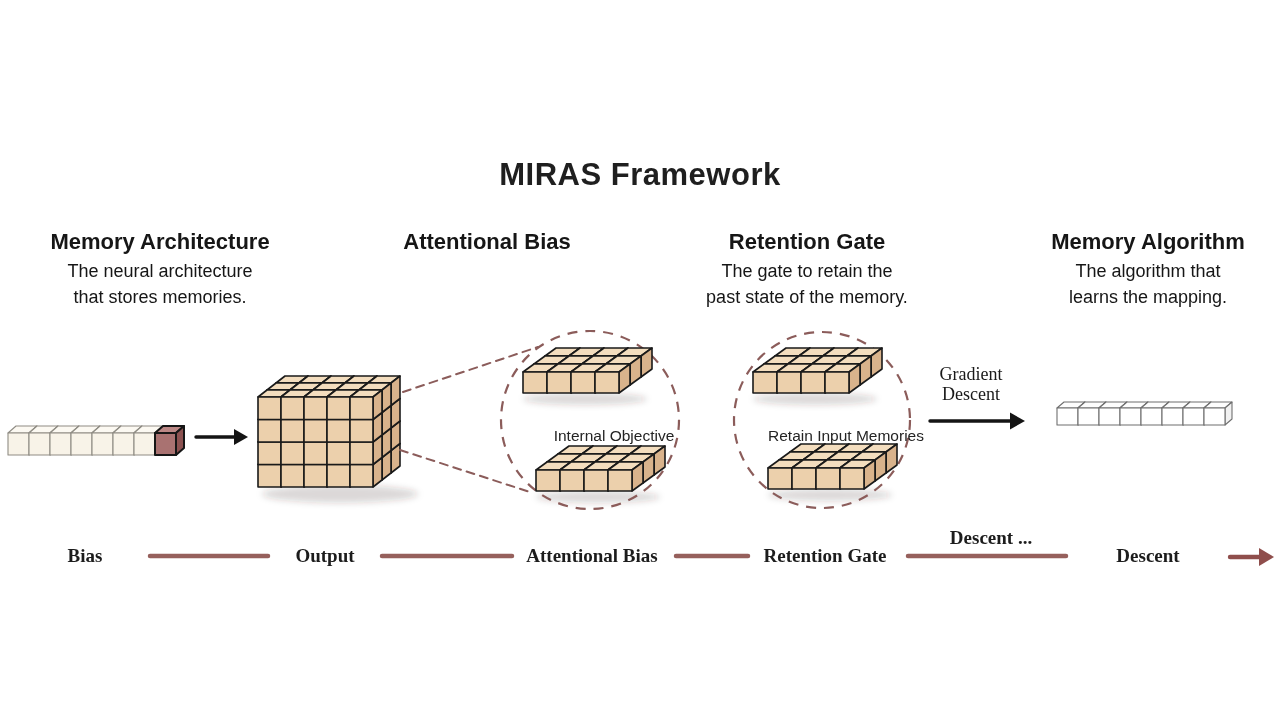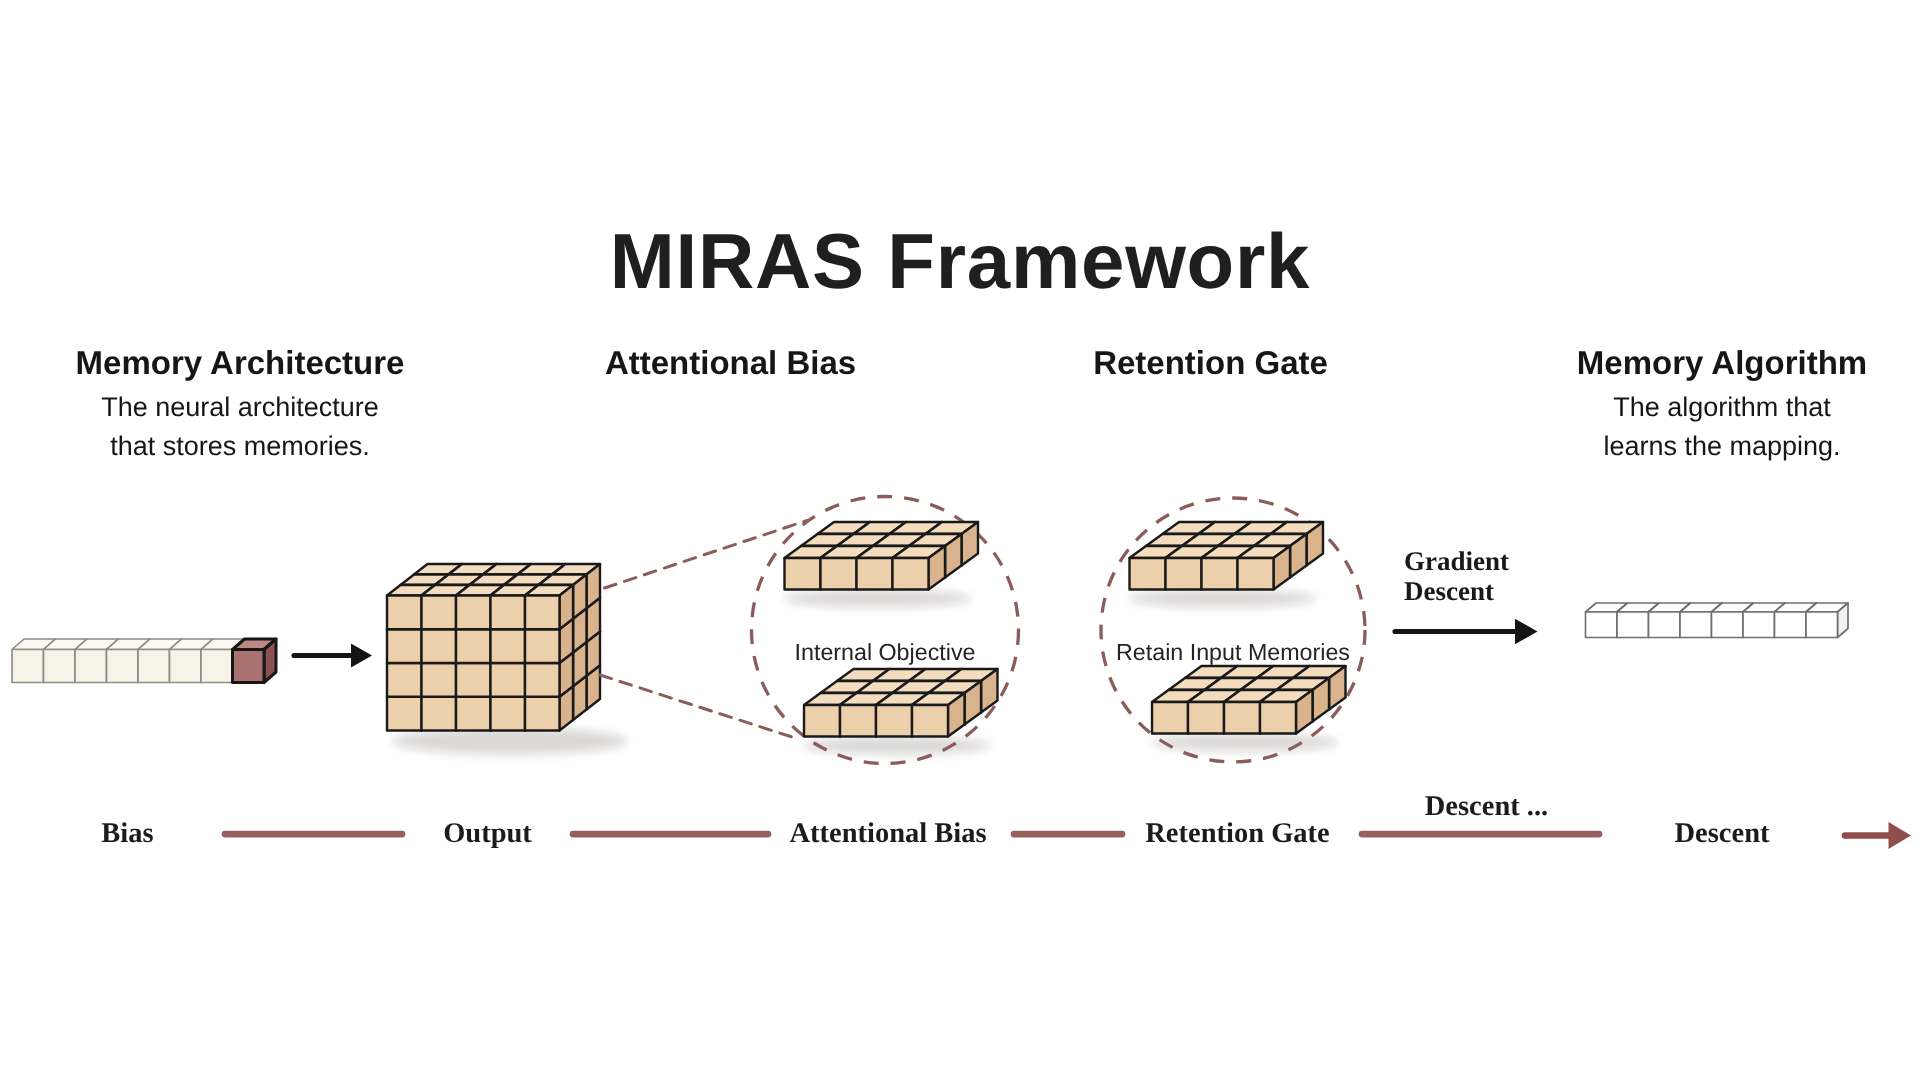--- a/index.html
+++ b/index.html
@@ -3,32 +3,32 @@
 <meta charset="utf-8">
 <style>
   html,body{margin:0;padding:0}
   body{
     width:1280px;height:720px;background:#ffffff;position:relative;overflow:hidden;
     font-family:"Liberation Sans",sans-serif;
   }
   .stage{position:absolute;inset:0}
   #gfx{position:absolute;left:0;top:0}
   .title{
-    position:absolute;left:0;right:0;top:141px;margin:4px;text-align:center;
-    font-size:52px;font-weight:700;letter-spacing:.5px;color:#1f1f1f;
+    position:absolute;left:0;right:0;top:141px;margin:16px;text-align:center;
+    font-size:31px;font-weight:700;letter-spacing:.5px;color:#1f1f1f;
   }
   .col{position:absolute;top:229px;width:330px;text-align:center;color:#161616}
   .col-h{font-size:22px;font-weight:700;margin-bottom:3px}
   .col-d{font-size:18px;line-height:26px;white-space:pre-line}
   .circle-label{
-    position:absolute;transform:translateX(-50%);font-size:15.5px;color:#242424;white-space:nowrap;
+    position:absolute;transform:translateX(-50%);font-size:15.5px;color:#242424;white-space:nowrap;margin-left:24px;
   }
   .gd{
-    position:absolute;transform:translateX(-50%);text-align:left;white-space:pre-line;
-    font-family:"Liberation Serif",serif;font-weight:700;font-size:18px;line-height:20px;color:#191919;
+    position:absolute;transform:translateX(-50%);text-align:center;white-space:pre-line;
+    font-family:"Liberation Serif",serif;font-weight:400;font-size:18px;line-height:20px;color:#191919;
   }
   .tl{
     position:absolute;transform:translateX(-50%);top:545px;white-space:nowrap;
     font-family:"Liberation Serif",serif;font-weight:700;font-size:19px;color:#1c1c1c;
   }
   .tl.learning{top:527px}
 </style>
 </head>
 <body>
 
@@ -460,20 +460,22 @@
   <div class="col" style="left:-5px">
     <div class="col-h">Memory Architecture</div>
     <div class="col-d">The neural architecture
 that stores memories.</div>
   </div>
   <div class="col" style="left:322px">
     <div class="col-h">Attentional Bias</div>
   </div>
   <div class="col" style="left:642px">
     <div class="col-h">Retention Gate</div>
+    <div class="col-d">The gate to retain the
+past state of the memory.</div>
   </div>
   <div class="col" style="left:983px">
     <div class="col-h">Memory Algorithm</div>
     <div class="col-d">The algorithm that
 learns the mapping.</div>
   </div>
 
   <div class="circle-label" style="left:590px;top:427px">Internal Objective</div>
   <div class="circle-label" style="left:822px;top:427px">Retain Input Memories</div>
 

